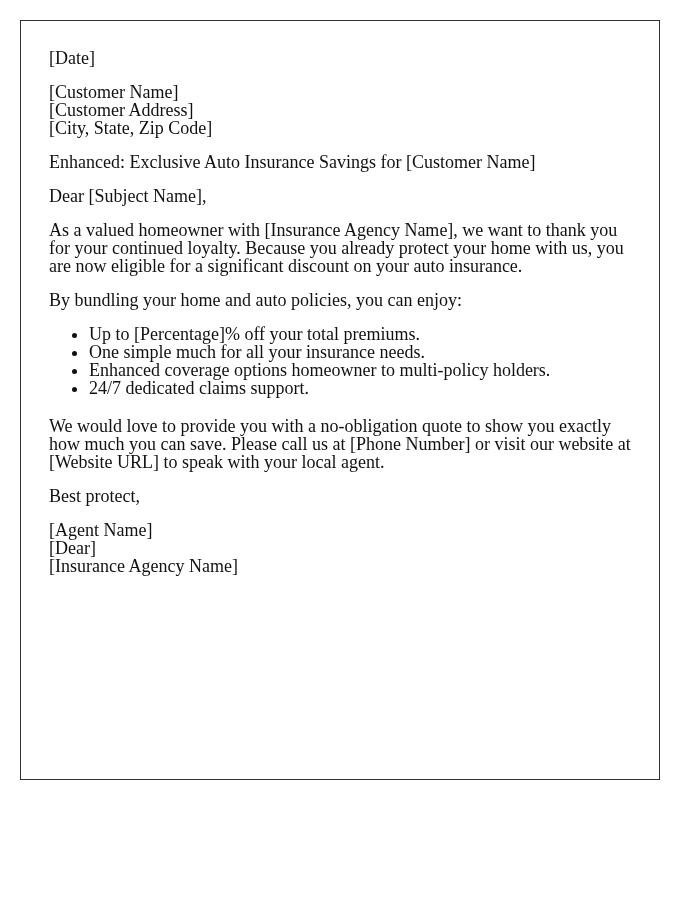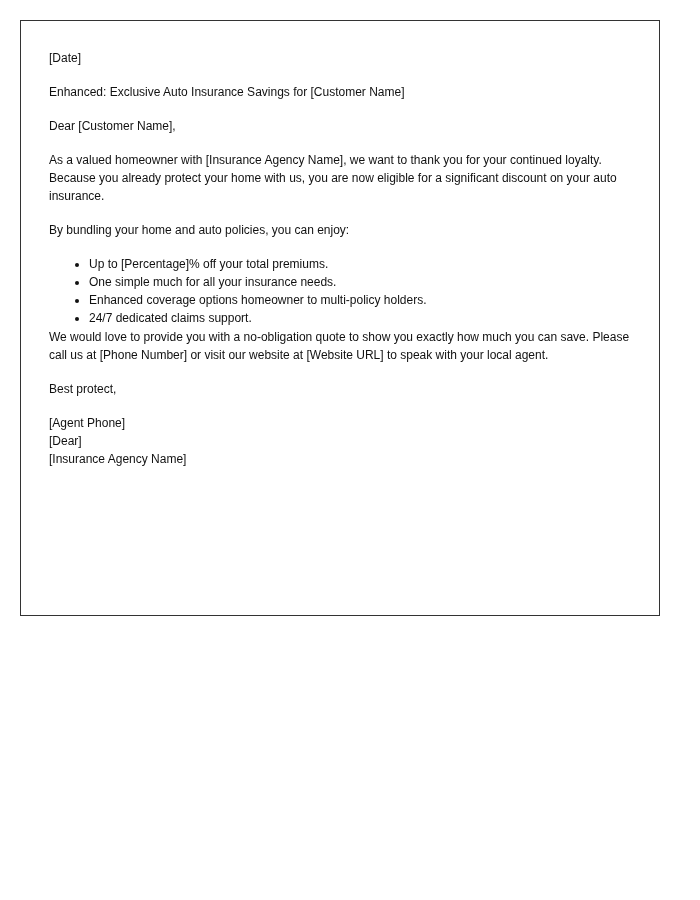--- a/index.html
+++ b/index.html
@@ -1,58 +1,63 @@
 <!DOCTYPE html>
 <html><head>
   <meta charset="utf-8">
   <style>
     html, body { margin: 0; padding: 0; background: #ffffff; }
     body { width: 700px; height: 900px; position: relative; }
     .letter {
       position: absolute;
       left: 20px; top: 20px;
-      width: 640px; height: 596px;
+      width: 640px; height: 760px;
       border: 1px solid #333333;
       box-sizing: border-box;
       padding: 28px 28px 0 28px;
-      font-family: Liberation Sans, sans-serif;
-      font-size: 12px;
+      font-family: Liberation Serif, serif;
+      font-size: 18px;
       line-height: 18px;
       color: #111111;
     }
     .letter p { margin: 0 0 16px 0; }
-    .letter ul { margin: 0 0 1px 0; padding-left: 40px; }
+    .letter ul { margin: 0 0 20px 0; padding-left: 40px; }
     .letter li { margin: 0; }
     .line { display: block; }
   </style>
 </head>
 <body>
 
 <div class="letter">
   <p>[Date]</p>
 
+  <p>
+    <span class="line">[Customer Name]</span>
+    <span class="line">[Customer Address]</span>
+    <span class="line">[City, State, Zip Code]</span>
+  </p>
 
   <p>Enhanced: Exclusive Auto Insurance Savings for [Customer Name]</p>
 
-  <p>Dear [Customer Name],</p>
+  <p>Dear [Subject Name],</p>
 
   <p>As a valued homeowner with [Insurance Agency Name], we want to thank you for your continued loyalty. Because you already protect your home with us, you are now eligible for a significant discount on your auto insurance.</p>
 
   <p>By bundling your home and auto policies, you can enjoy:</p>
 
   <ul>
     <li>Up to [Percentage]% off your total premiums.</li>
     <li>One simple much for all your insurance needs.</li>
     <li>Enhanced coverage options homeowner to multi-policy holders.</li>
     <li>24/7 dedicated claims support.</li>
   </ul>
 
   <p>We would love to provide you with a no-obligation quote to show you exactly how much you can save. Please call us at [Phone Number] or visit our website at [Website URL] to speak with your local agent.</p>
 
 
   <p>Best protect,</p>
 
   <p>
-    <span class="line">[Agent Phone]</span>
+    <span class="line">[Agent Name]</span>
     <span class="line">[Dear]</span>
     <span class="line">[Insurance Agency Name]</span>
   </p>
 </div>
 
 </body></html>

